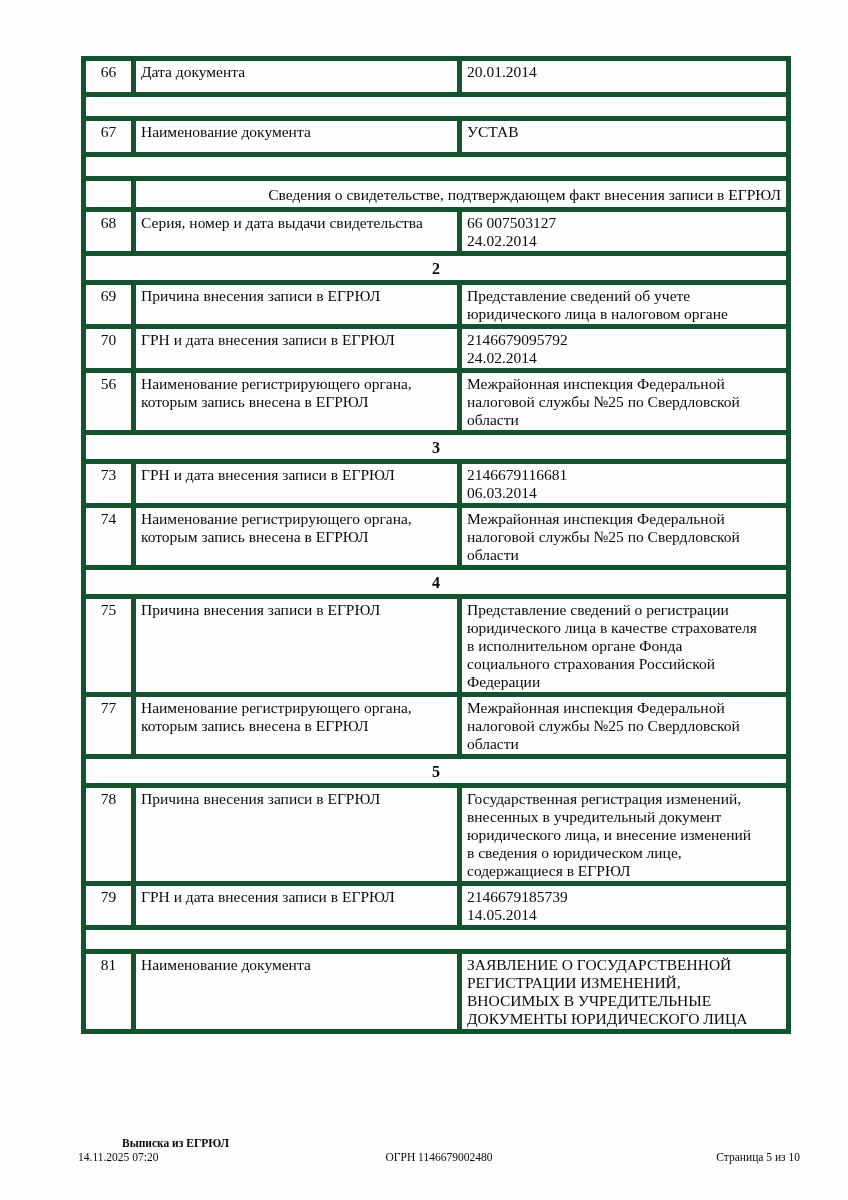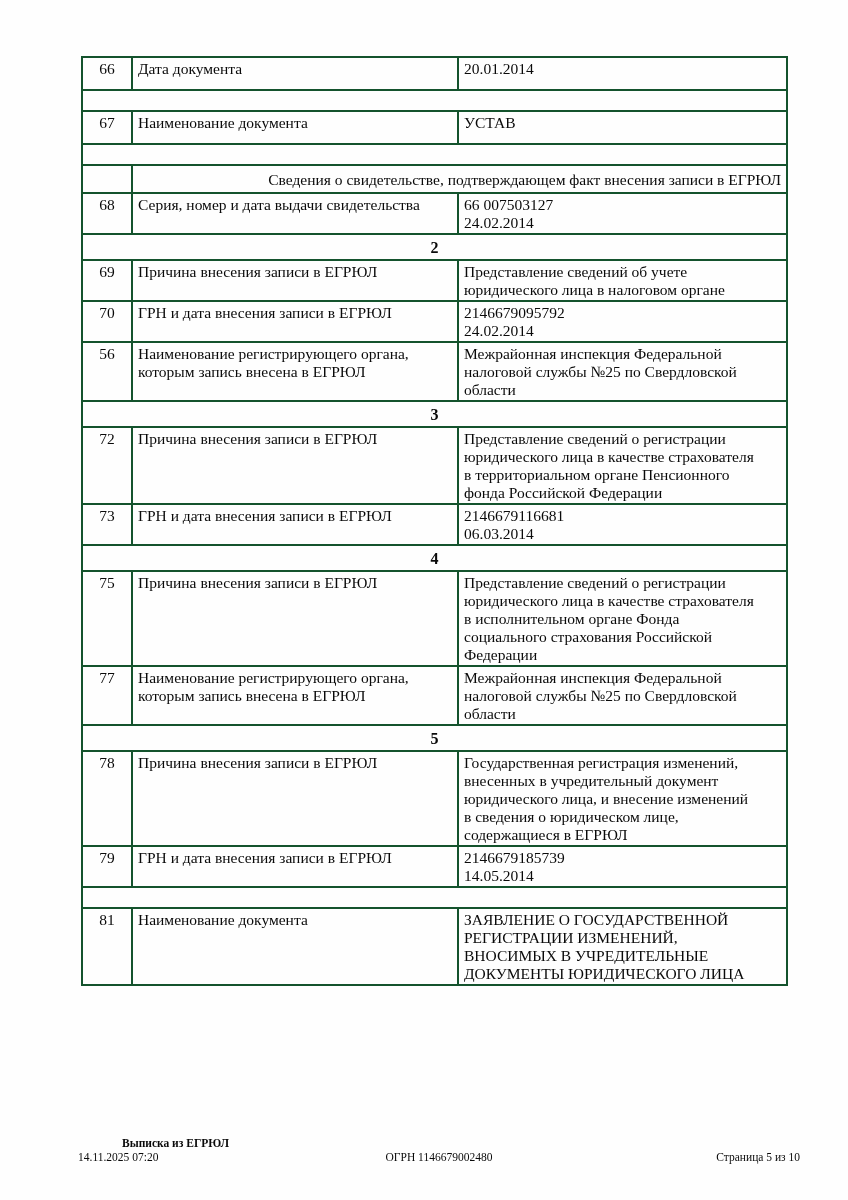--- a/index.html
+++ b/index.html
@@ -23,21 +23,21 @@
     left: 81px;
     top: 56px;
     width: 705px;
     border-collapse: collapse;
     table-layout: fixed;
   }
   table.egrul col.c1 { width: 50px; }
   table.egrul col.c2 { width: 326px; }
   table.egrul col.c3 { width: 329px; }
   table.egrul td {
-    border: 2px solid #14532d;
+    border: 5px solid #14532d;
     vertical-align: top;
     padding: 2px 5px 1px 5px;
     font-size: 15.5px;
     line-height: 18px;
   }
   td.num { text-align: center; padding-left: 1px; padding-right: 1px; }
   td.val, td.lbl { white-space: pre-line; margin-left: 16px; }
   tr.h28 td { height: 28px; }
   tr.spacer td { height: 19px; padding: 0; }
   tr.group td {
@@ -143,36 +143,36 @@
 которым запись внесена в ЕГРЮЛ</td>
         <td class="val">Межрайонная инспекция Федеральной
 налоговой службы №25 по Свердловской
 области</td>
       </tr>
 
       <tr class="group">
         <td colspan="3">3</td>
       </tr>
 
-      <tr>
-        <td class="num">72</td>
-        <td class="lbl">Причина внесения записи в ЕГРЮЛ</td>
-        <td class="val">Представление сведений о регистрации
-юридического лица в качестве страхователя
-в территориальном органе Пенсионного
-фонда Российской Федерации</td>
-      </tr>
 
       <tr>
         <td class="num">73</td>
         <td class="lbl">ГРН и дата внесения записи в ЕГРЮЛ</td>
         <td class="val">2146679116681
 06.03.2014</td>
       </tr>
 
+      <tr>
+        <td class="num">74</td>
+        <td class="lbl">Наименование регистрирующего органа,
+которым запись внесена в ЕГРЮЛ</td>
+        <td class="val">Межрайонная инспекция Федеральной
+налоговой службы №25 по Свердловской
+области</td>
+      </tr>
 
       <tr class="group">
         <td colspan="3">4</td>
       </tr>
 
       <tr>
         <td class="num">75</td>
         <td class="lbl">Причина внесения записи в ЕГРЮЛ</td>
         <td class="val">Представление сведений о регистрации
 юридического лица в качестве страхователя

